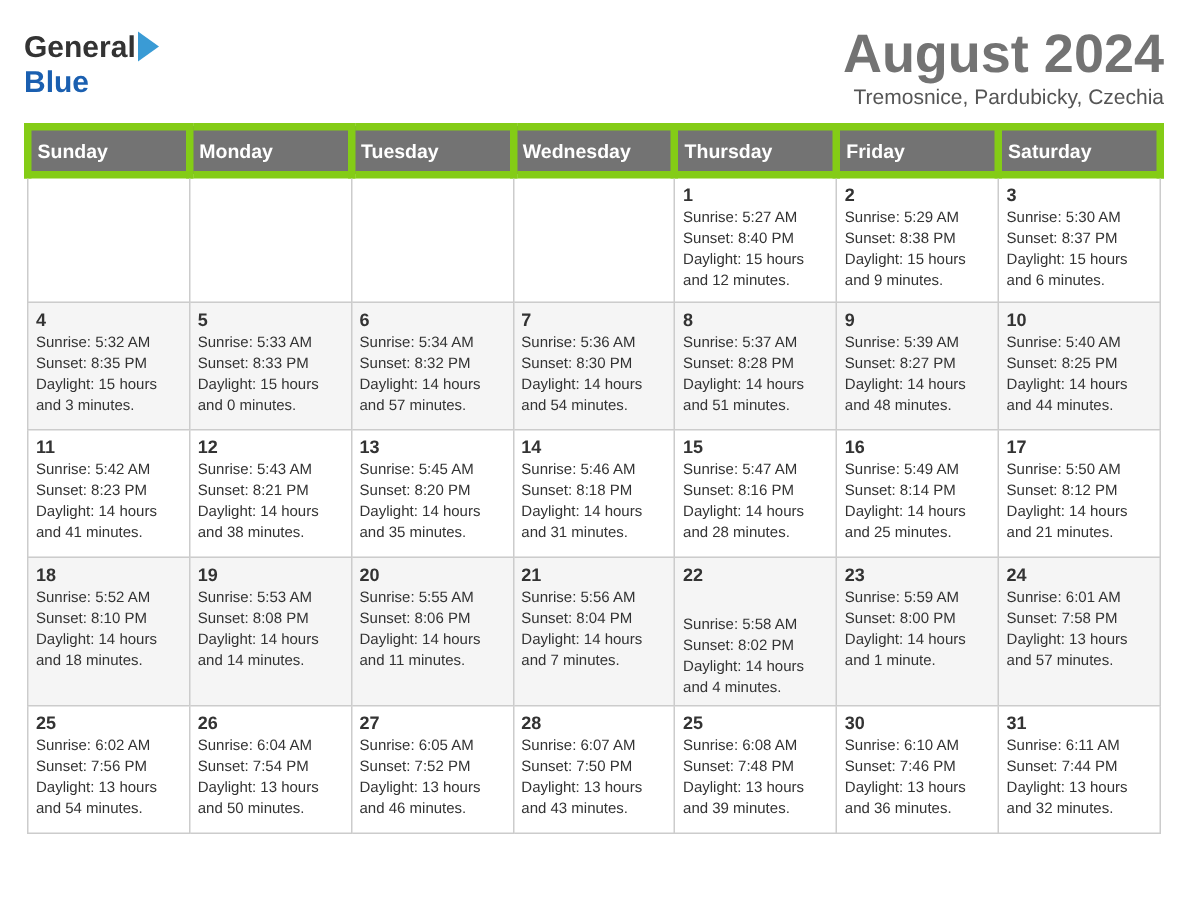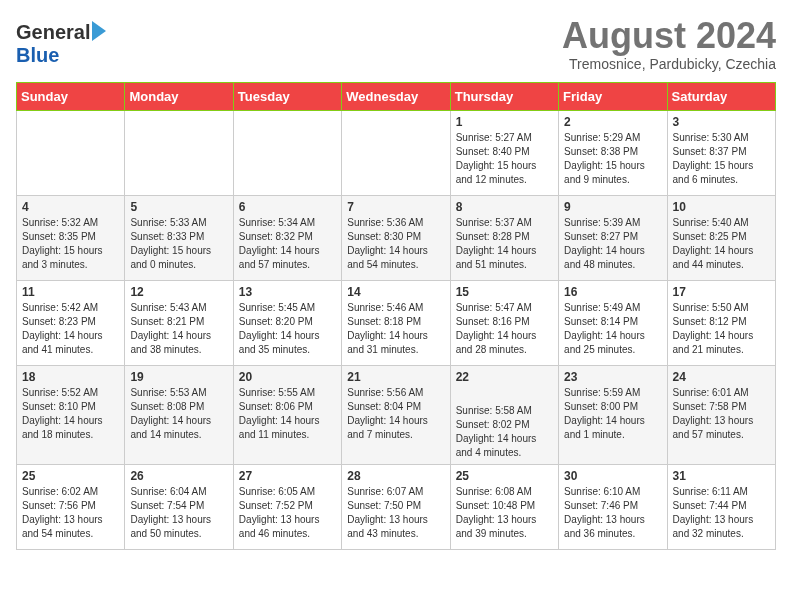--- a/index.html
+++ b/index.html
@@ -34,27 +34,27 @@
       font-size: 14px;
       color: #555;
       font-weight: normal;
     }
     .calendar {
       width: 100%;
       border-collapse: collapse;
       font-size: 11px;
     }
     .calendar thead th {
-      background: #ef4444;
+      background: #737373;
       color: #fff;
       padding: 6px 4px;
       text-align: left;
       font-size: 13px;
       font-weight: bold;
-      border: 1px solid #84cc16;
+      border: 5px solid #84cc16;
       margin-left: 13px;
     }
     .calendar tbody td {
       border: 1px solid #ccc;
       vertical-align: top;
       padding: 4px 5px;
       width: calc(100% / 7);
       min-height: 80px;
       height: 85px;
       background: #fff;
@@ -308,21 +308,21 @@
         </td>
         <td>
           <div class="day-number">28</div>
           <div class="day-info" style="white-space: pre-line;">Sunrise: 6:07 AM
 Sunset: 7:50 PM
 Daylight: 13 hours and 43 minutes.</div>
         </td>
         <td>
           <div class="day-number">25</div>
           <div class="day-info" style="white-space: pre-line;">Sunrise: 6:08 AM
-Sunset: 10:48 PM
+Sunset: 7:48 PM
 Daylight: 13 hours and 39 minutes.</div>
         </td>
         <td>
           <div class="day-number">30</div>
           <div class="day-info" style="white-space: pre-line;">Sunrise: 6:10 AM
 Sunset: 7:46 PM
 Daylight: 13 hours and 36 minutes.</div>
         </td>
         <td>
           <div class="day-number">31</div>

